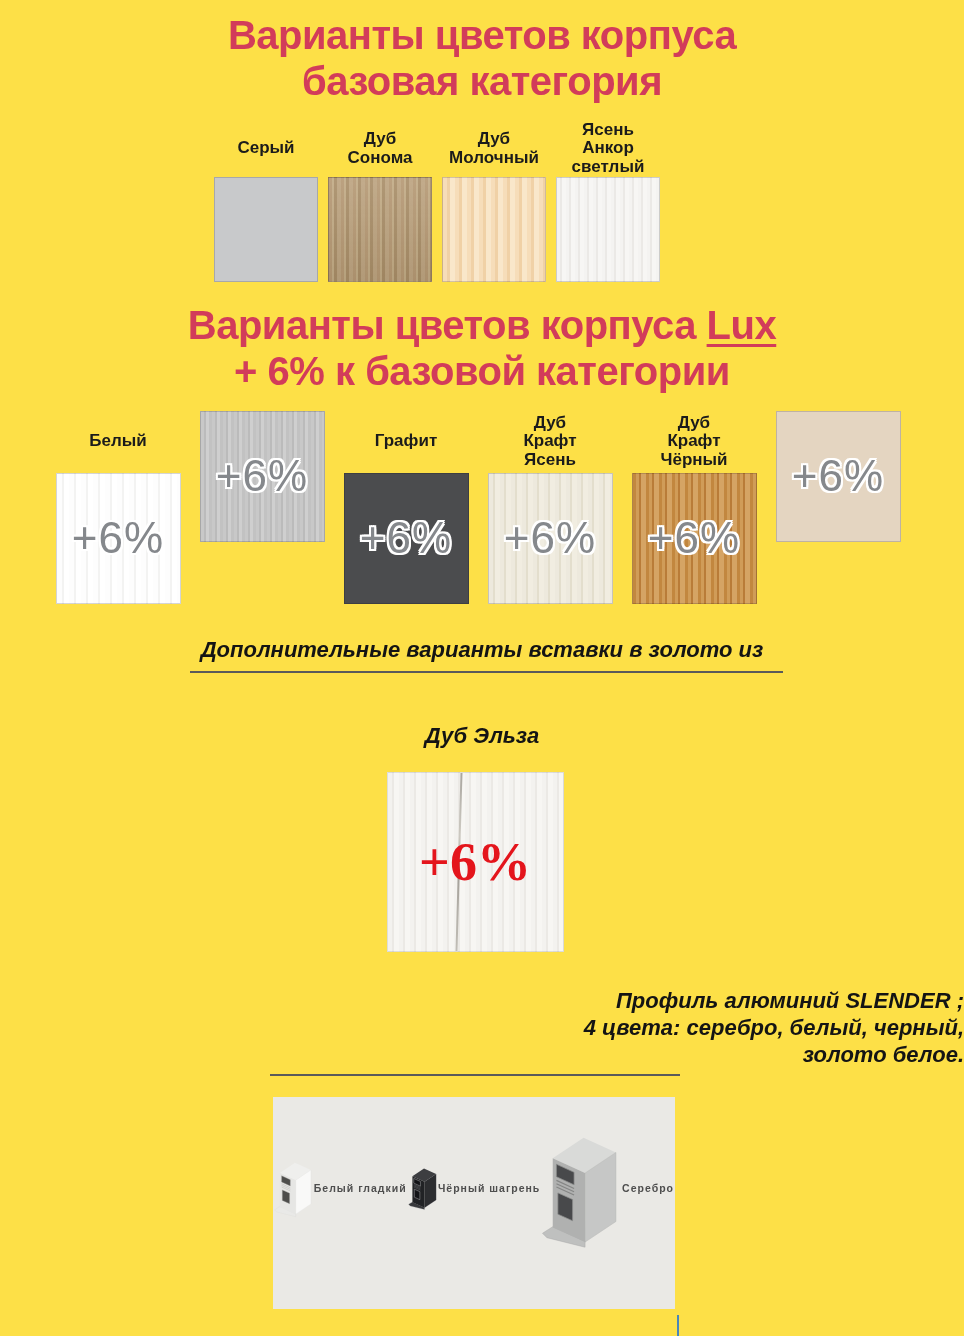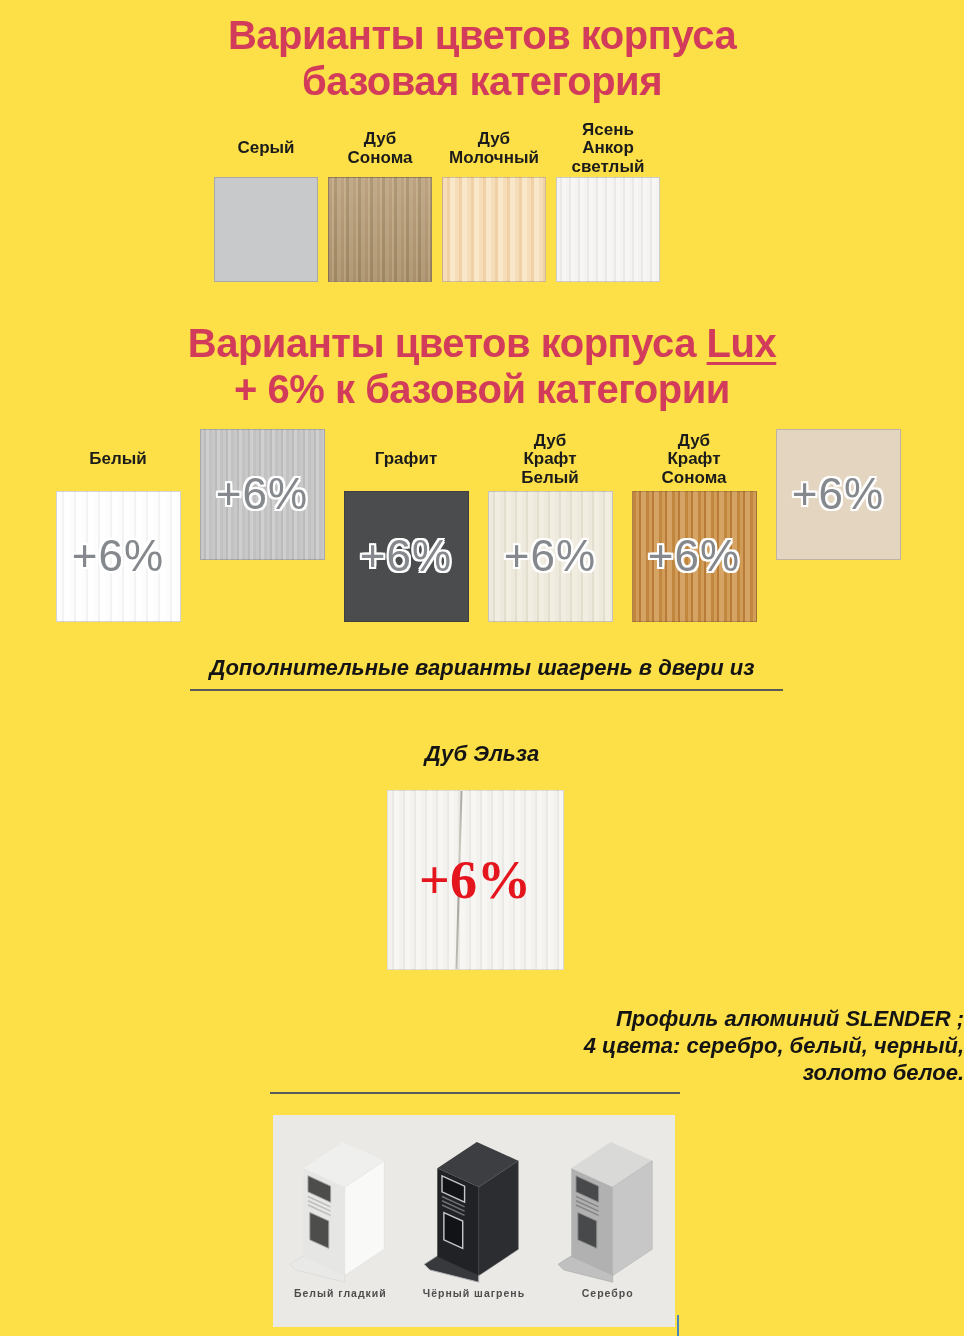--- a/index.html
+++ b/index.html
@@ -5,21 +5,21 @@
   html,body{margin:0;padding:0;background:#ffffff;}
   .page{
     width:964px;height:1336px;position:relative;margin:0 auto;
     background:#fde047;overflow:hidden;
     font-family:"Liberation Sans",sans-serif;color:#1b1b1b;
   }
   
   .title{margin:0;padding-top:12px;text-align:center;color:#d23c5a;
     font-size:40px;font-weight:800;line-height:1.16;letter-spacing:-0.5px;}
   .title .tl{display:block;}
-  .title-lux{padding-top:38px;}
+  .title-lux{padding-top:20px;}
   .lux-u{text-decoration:underline;text-underline-offset:5px;text-decoration-thickness:3px;}
   
   .row{display:flex;justify-content:center;}
   .cell{display:flex;flex-direction:column;align-items:center;}
   .cap{display:flex;align-items:center;justify-content:center;width:100%;}
   .capText{width:min-content;text-align:center;font-size:17px;font-weight:700;
     color:#1b1b1b;line-height:1.1;}
   .sw{box-sizing:border-box;border:1px solid rgba(0,0,0,0.16);}
   .row-base{margin-top:16px;position:relative;left:-45px;gap:10px;}
   .row-base .cell{width:104px;}
@@ -63,21 +63,21 @@
   .crack{position:absolute;left:70px;top:0;width:2px;height:100%;opacity:0.75;
     background:linear-gradient(180deg,#8f8b83,#c2beb5 35%,#8f8b83 60%,#b0aca3);
     transform:rotate(1.6deg);}
   .plus-red{font-family:"Liberation Serif",serif;font-weight:700;font-size:54px;
     color:#e4151c;position:relative;}
   .profile-note{margin-top:36px;text-align:right;}
   
   .profile-image{width:402px;height:212px;margin:21px auto 0;position:relative;left:-8px;
     background:#eae9e5;display:flex;justify-content:space-evenly;align-items:flex-start;
     padding-top:10px;box-sizing:border-box;}
-  .pcol{display:flex;flex-direction:column;align-items:center;width:33%;}
+  .pcol{display:flex;align-items:center;width:33%;}
   .pcol svg{width:112px;height:160px;}
   .plabel{margin-top:2px;font-size:10.5px;font-weight:700;letter-spacing:1px;color:#4e4e4e;white-space:nowrap;}
   
   .p-white .f-top{fill:#efefed;}  .p-white .f-main{fill:#f9f9f8;stroke:#dededc;stroke-width:0.6;}
   .p-white .f-left{fill:#e6e6e4;} .p-white .f-foot{fill:#e9e9e7;stroke:#d4d4d2;stroke-width:0.6;}
   .p-white .f-hole{fill:#4d4d4b;stroke:#9a9a98;stroke-width:1;}
   .p-white .f-stripes{stroke:#bdbdbb;}
   .p-silver .f-top{fill:#d9dad8;}  .p-silver .f-main{fill:#c6c7c6;stroke:#b2b3b2;stroke-width:0.6;}
   .p-silver .f-left{fill:#b0b1b0;} .p-silver .f-foot{fill:#bfc0bf;stroke:#a5a6a5;stroke-width:0.6;}
   .p-silver .f-hole{fill:#48494b;stroke:#8b8c8b;stroke-width:1;}
@@ -149,43 +149,43 @@
     <div class="cell">
       <div class="cap">
           <span class="capText">Графит</span>
         </div>
       <div class="sw sw-grafit">
           <span class="plus">+6%</span>
         </div>
     </div>
     <div class="cell">
       <div class="cap">
-          <span class="capText">Дуб Крафт Белый</span>
+          <span class="capText">Дуб Крафт Ясень</span>
         </div>
       <div class="sw sw-kraftb">
           <span class="plus">+6%</span>
         </div>
     </div>
     <div class="cell">
       <div class="cap">
-          <span class="capText">Дуб Крафт Сонома</span>
+          <span class="capText">Дуб Крафт Чёрный</span>
         </div>
       <div class="sw sw-kraftz">
           <span class="plus">+6%</span>
         </div>
     </div>
     <div class="cell">
       <div class="sw sw-svetlo">
           <span class="plus">+6%</span>
         </div>
     </div>
   </div>
 
   <div class="note insert-note">
-    <span class="nl">Дополнительные варианты шагрень в двери из</span>
+    <span class="nl">Дополнительные варианты вставки в золото из</span>
   </div>
   <div class="rule rule1"></div>
 
   <div class="note elza-label">Дуб Эльза</div>
   <div class="sw-elza">
     <span class="crack"></span>
     <span class="plus-red">+6%</span>
   </div>
 
   <div class="note profile-note">

